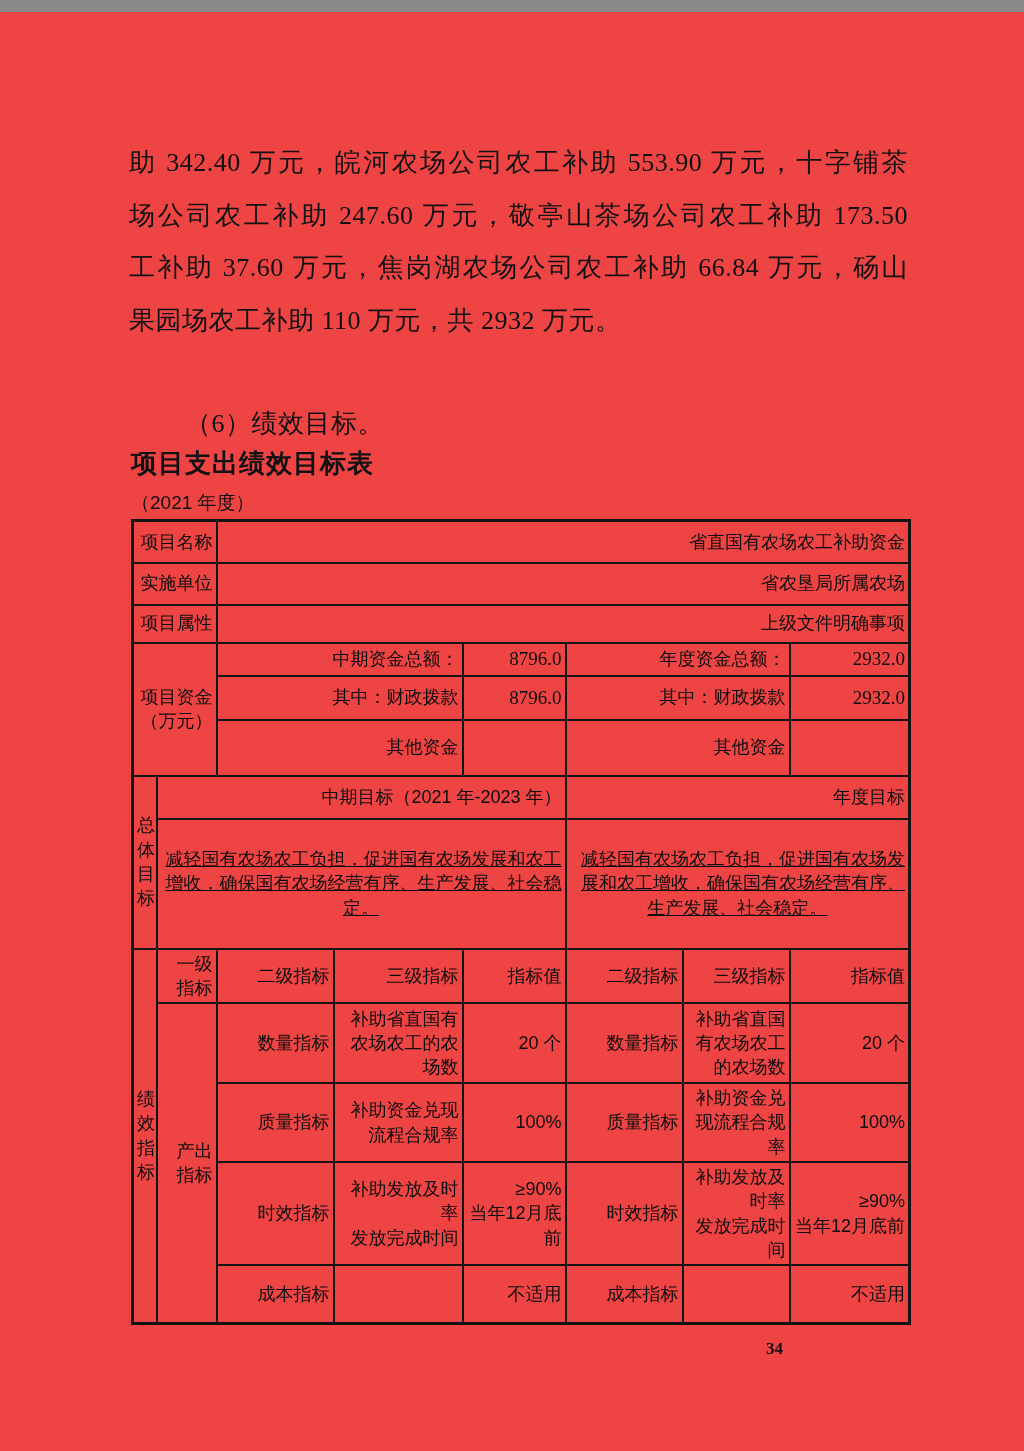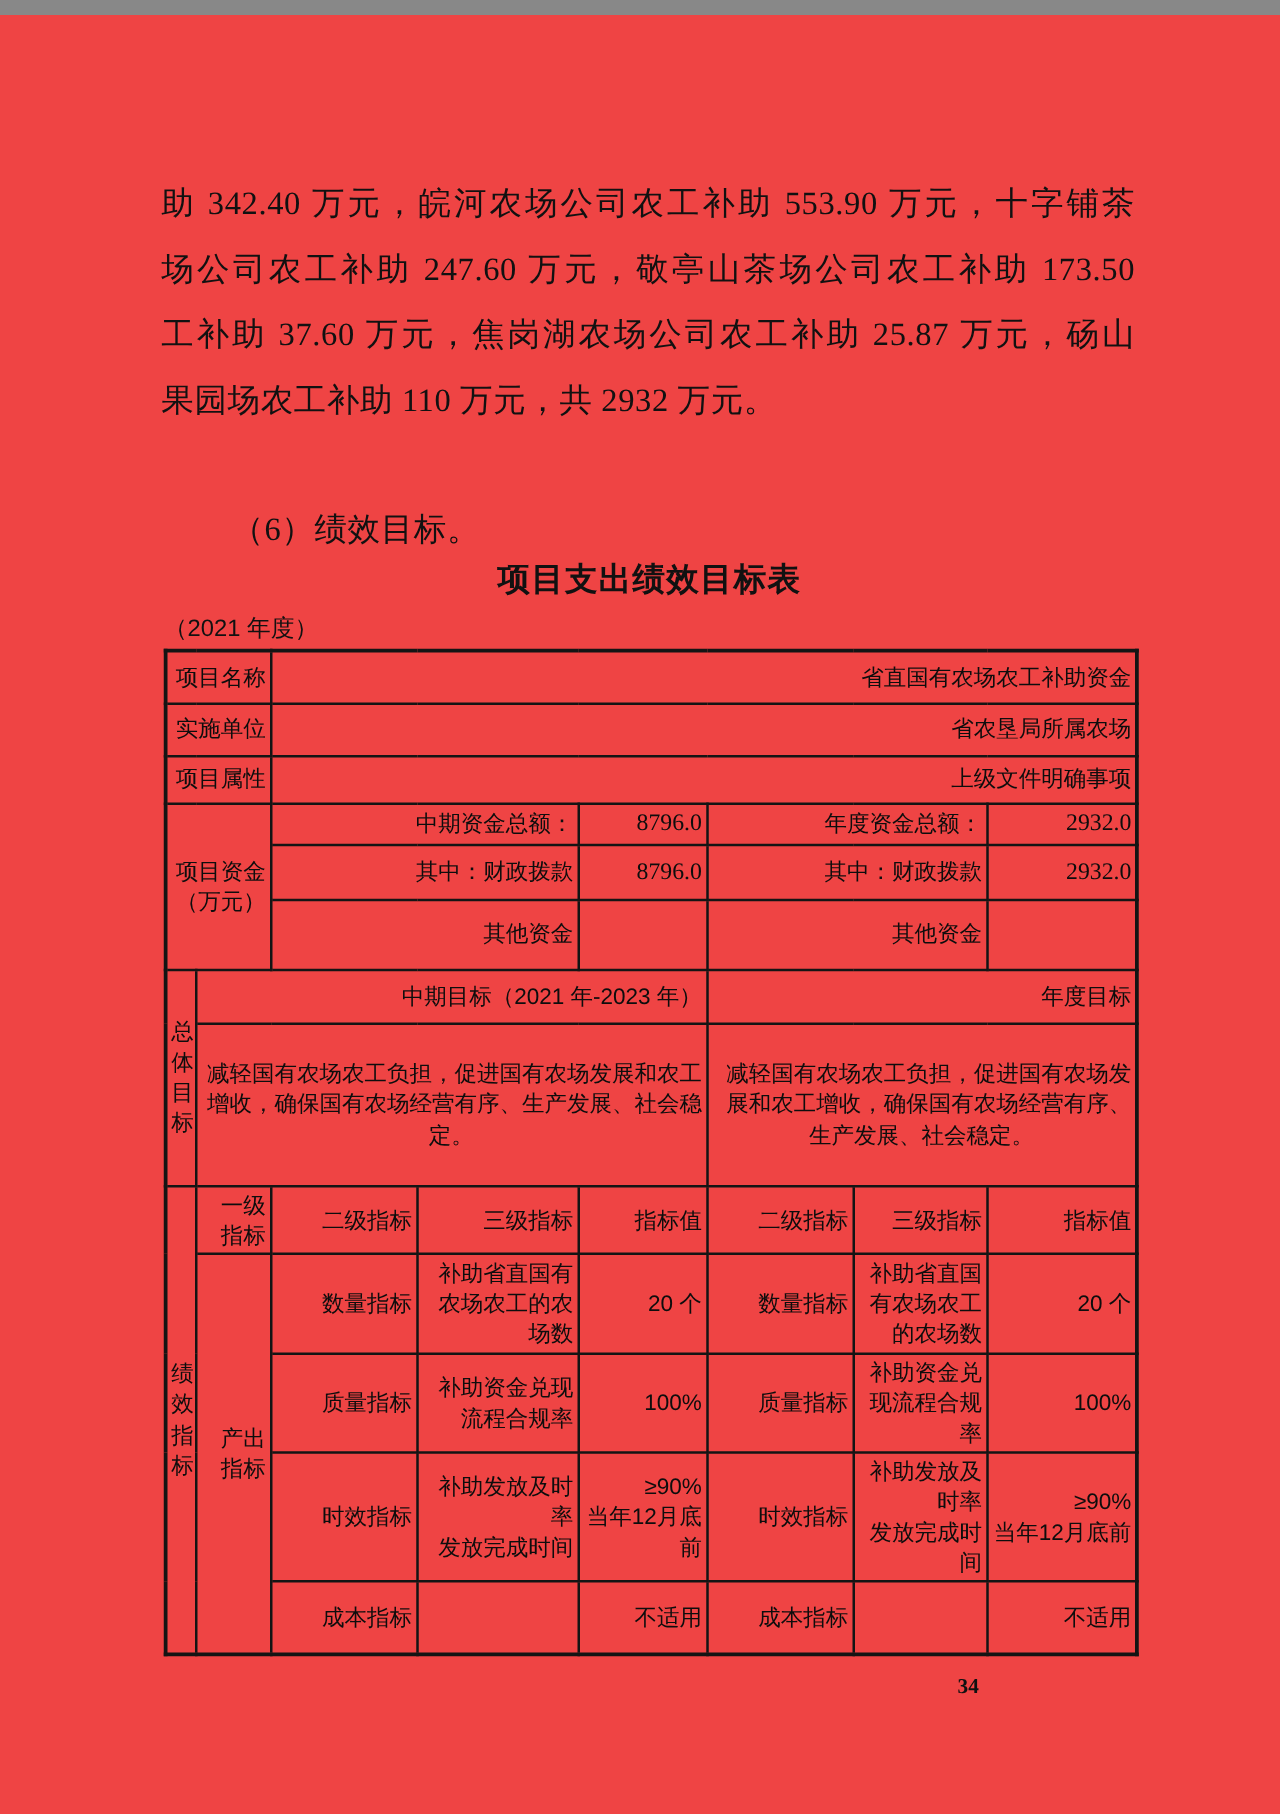--- a/index.html
+++ b/index.html
@@ -15,21 +15,21 @@
     font-size:26px; line-height:52.6px; letter-spacing:.5px;
   }
   .para .line { text-align:justify; text-align-last:justify; }
   .para .line.last { text-align-last:left; }
   .item-heading {
     position:absolute; left:129px; top:394px; width:779px;
     font-size:26px; padding-left:0; text-indent:56px; letter-spacing:.5px;
   }
   
   .tbl-title {
-    position:absolute; left:131px; top:434px; width:777px; text-align:center;
+    position:absolute; left:131px; top:434px; width:777px; text-align:left;
     font-family:"Liberation Sans","DejaVu Sans",sans-serif;
     font-weight:bold; font-size:26px; letter-spacing:1px;
   }
   .tbl-subtitle {
     position:absolute; left:131px; top:478px; width:777px; 
     font-family:"Liberation Sans","DejaVu Sans",sans-serif;
     font-size:19px; font-weight:400;
   }
   
   table.main {
@@ -49,38 +49,38 @@
   td.tl   { text-align:left; padding-left:3px; }
   td.l3   { text-align:left; padding-left:4px; white-space:pre-line; }
   td.num  { text-align:right; padding-right:6px;
             font-family:"Liberation Serif","DejaVu Serif",serif; font-size:19px; }
   td.vlbl { padding:2px 0; line-height:1.6; word-break:break-all; }
   td.vtop { vertical-align:top; padding-top:6px; }
   td.goal { text-align:justify; text-align-last:center; padding:4px 6px; line-height:1.45; }
   td.val  { white-space:pre-line; }
   tr.r1  { height:42px; }  tr.r2  { height:42px; }  tr.r3  { height:38px; }
   tr.r4  { height:33px; }  tr.r5  { height:44px; }  tr.r6  { height:56px; }
-  tr.r7  { height:43px; }  tr.r8  { height:130px; }
+  tr.r7  { height:43px; }  tr.r8  { height:130px;text-decoration:underline; }
   tr.r9  { height:46px; }  tr.r10 { height:80px; }  tr.r11 { height:77px; }
   tr.r12 { height:101px; } tr.r13 { height:58px; }
   .page-number {
     position:absolute; left:766px; top:1327px;
     font-size:17px; font-weight:600;
     font-family:"Liberation Serif","DejaVu Serif",serif;
   }
 </style>
 </head>
 <body>
 
 <div class="page">
 
   <div class="para">
     <div class="line">助 342.40 万元，皖河农场公司农工补助 553.90 万元，十字铺茶</div>
     <div class="line">场公司农工补助 247.60 万元，敬亭山茶场公司农工补助 173.50</div>
-    <div class="line">工补助 37.60 万元，焦岗湖农场公司农工补助 25.87 万元，砀山</div>
+    <div class="line">工补助 37.60 万元，焦岗湖农场公司农工补助 66.84 万元，砀山</div>
     <div class="line last">果园场农工补助 110 万元，共 2932 万元。</div>
   </div>
 
   <div class="item-heading">（6）绩效目标。</div>
 
   <div class="tbl-title">项目支出绩效目标表</div>
   <div class="tbl-subtitle">（2021 年度）</div>
 
   <table class="main">
     <colgroup>

